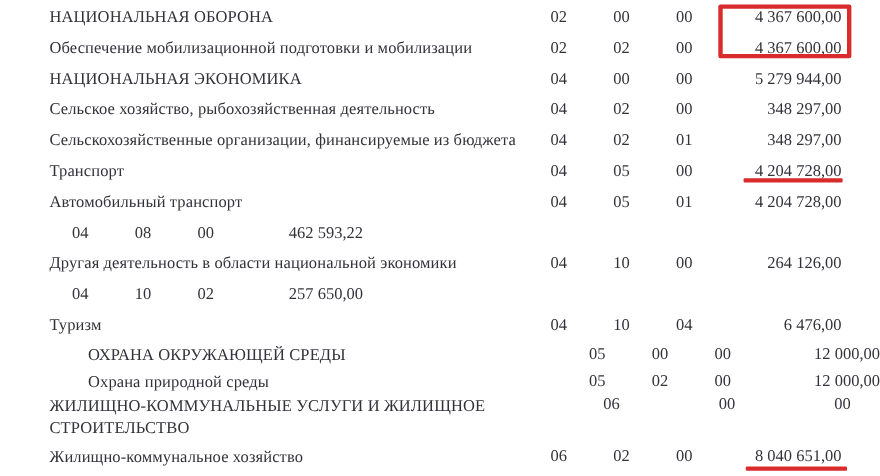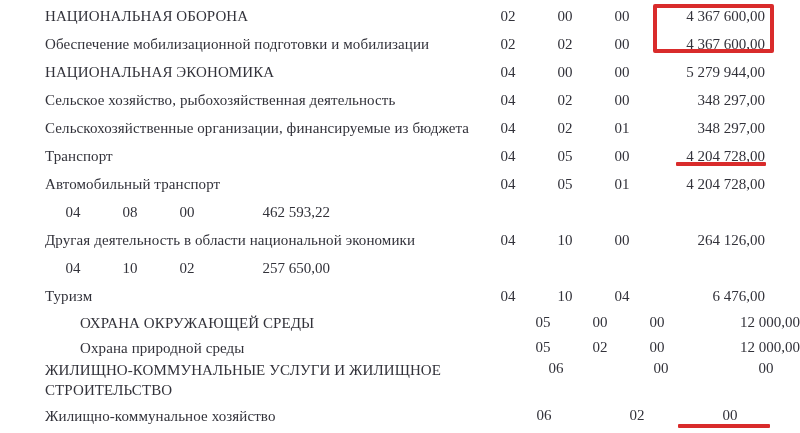--- a/index.html
+++ b/index.html
@@ -15,21 +15,21 @@
   .rows{padding-top:2px;}
   .row{
     display:flex;
     align-items:center;
     height:28px;
     padding-left:45px;
     box-sizing:border-box;
   }
   .row:nth-child(12),.row:nth-child(13){height:25px;justify-content:flex-end;}
   .row:nth-child(14){height:42px;align-items:flex-start;padding-bottom:1px;gap:48px;}
-  .row:nth-child(15){height:27px;gap:36px;}
+  .row:nth-child(15){height:27px;}
   .cell{flex:0 0 auto;white-space:nowrap;}
   .cell.name{
     width:435px;
     white-space:normal;
     line-height:20px;
     letter-spacing:0.1px;
   }
   .cell.code{text-align:center;}
   .cell.code.c1{width:56px;}
   .cell.code.c2{width:58px;}

